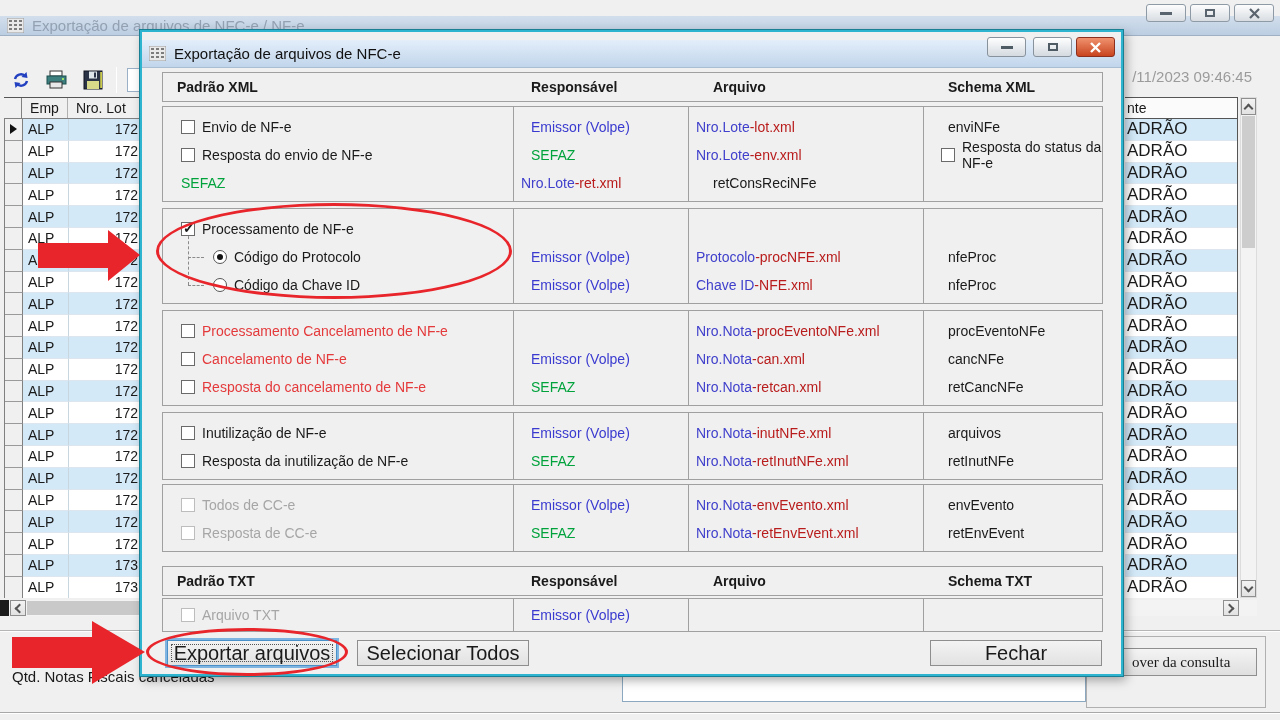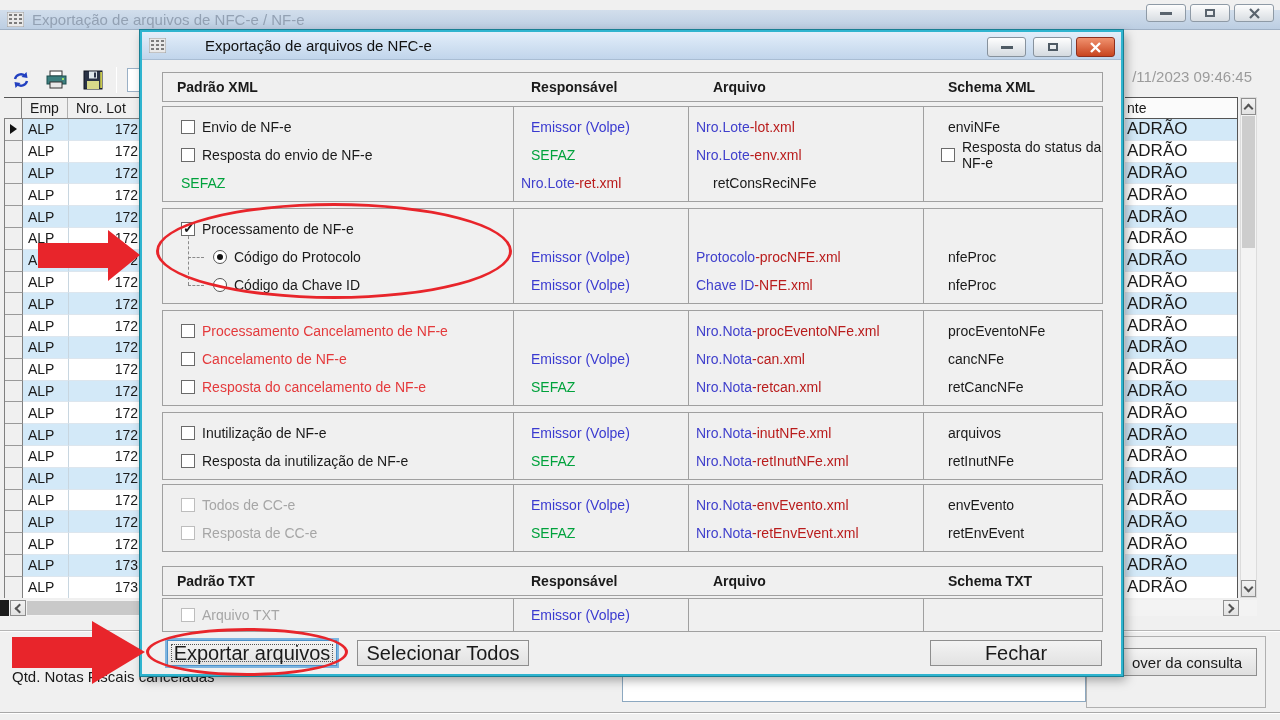--- a/index.html
+++ b/index.html
@@ -1,21 +1,21 @@
 <!DOCTYPE html>
 <html><head>
 <meta charset="utf-8">
 <style>
   * { margin:0; padding:0; box-sizing:border-box; }
   html,body { width:1280px; height:720px; overflow:hidden; background:#f0f0f0;
               font-family:"Liberation Sans", sans-serif; font-size:14px; color:#1a1a1a; }
 
   
   .mw { position:absolute; inset:0; background:#f0f0f0; }
-  .mw-titlebar { position:absolute; left:0; top:10px; width:1280px; height:20px;
+  .mw-titlebar { position:absolute; left:0; top:16px; width:1280px; height:20px;
     background:linear-gradient(#d2deec,#bccee2); border-bottom:1px solid #9fb0c4;
     display:flex; align-items:center; }
   .mw-title { color:#93a1b3; font-size:15px; margin-left:8px; }
   .win-btn { position:absolute; top:4px; width:40px; height:18px; border:1px solid #8e9aa6;
     border-radius:3px; background:linear-gradient(#fdfdfd,#d8dde2); display:flex;
     align-items:center; justify-content:center; }
   .win-btn .dash { width:12px; height:3px; background:#5a646e; }
   .win-btn .box { width:10px; height:8px; border:2px solid #5a646e; background:transparent; }
   .app-icon { width:17px; height:15px; margin-left:7px; }
 
@@ -74,30 +74,30 @@
   .mw-sep { position:absolute; left:0; top:630px; width:1280px; height:2px;
     border-top:1px solid #b5b5b5; border-bottom:1px solid #fdfdfd; }
   .qtd1 { position:absolute; left:12px; top:641px; font-size:15px; }
   .qtd2 { position:absolute; left:12px; top:668px; font-size:15px; }
   .qtd-input { position:absolute; left:622px; top:676px; width:464px; height:26px;
     background:#fff; border:1px solid #8ca8c0; }
   .rm-panel { position:absolute; left:1086px; top:636px; width:180px; height:72px;
     border:1px solid #b0b0b0; background:#f0f0f0; }
   .rm-btn { position:absolute; left:1093px; top:648px; width:164px; height:28px;
     background:linear-gradient(#f4f4f4,#dfdfdf); border:1px solid #8e8e8e;
-    display:flex; align-items:center; padding-left:38px; font-size:15px; }
+    display:flex; align-items:center; padding-left:38px; font-size:15px;font-family:Liberation Serif, serif; }
   .mw-bottomline { position:absolute; left:0; top:712px; width:1280px; height:2px;
     border-top:1px solid #a8a8a8; border-bottom:1px solid #fff; }
 
   
   .dlg { position:absolute; left:140px; top:30px; width:983px; height:646px; background:#f0f0f0;
     border:2px solid #2fb4cf; box-shadow:0 0 0 1px #1a7f93, 3px 4px 10px rgba(0,0,0,.35); z-index:10; }
-  .dlg-titlebar { position:absolute; left:0; top:0; right:0; height:28px;
+  .dlg-titlebar { position:absolute; left:0; top:8px; right:0; height:28px;
     background:linear-gradient(#e3eefa,#c1d5eb); border-bottom:1px solid #a9bdd3;
-    display:flex; align-items:center;gap:31px; }
+    display:flex; align-items:center; }
   .dlg-title { font-size:15px; color:#111; margin-left:8px; }
   .dlg-btn { position:absolute; top:5px; width:39px; height:20px; border:1px solid #87929d;
     border-radius:3px; background:linear-gradient(#fefefe,#d4dae0); display:flex;
     align-items:center; justify-content:center; }
   .dlg-btn.close { background:linear-gradient(#f0926f,#c8441f); border-color:#8d2f1e; }
   .dlg-btn .dash { width:12px; height:3px; background:#4e5a64; }
   .dlg-btn .box { width:10px; height:8px; border:2px solid #4e5a64; }
 
   .dlg-table { position:absolute; left:20px; top:40px; width:941px; }
   .thead { position:relative; height:30px; border:1px solid #a0a0a0; background:#f0f0f0;

